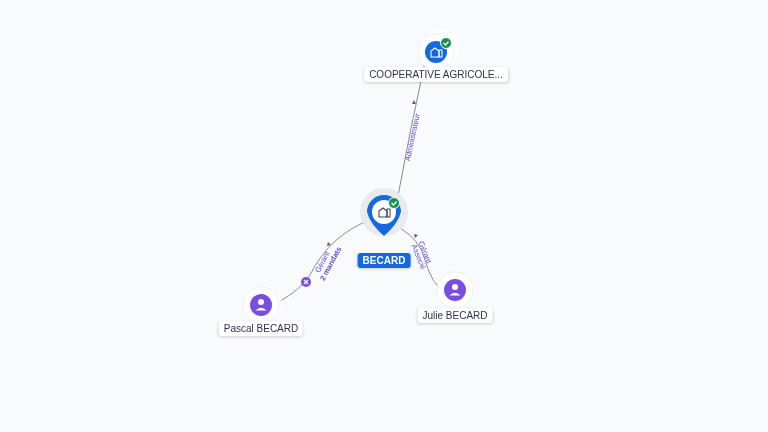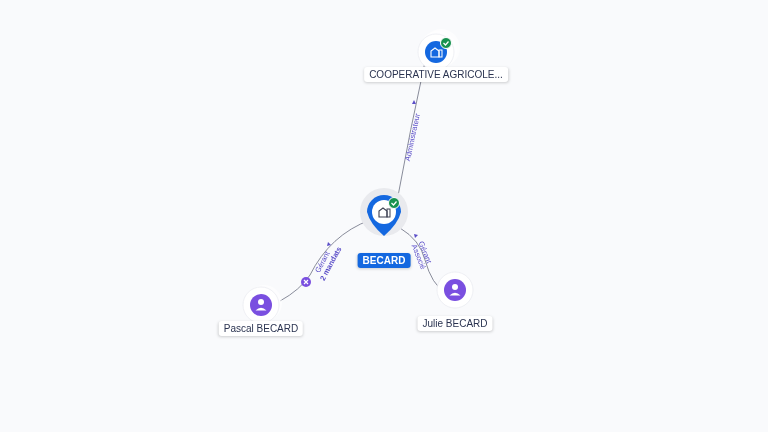--- a/index.html
+++ b/index.html
@@ -77,21 +77,21 @@
     <g>
       <circle cx="455" cy="287" r="3" fill="#fff"></circle>
       <path d="M449.5 295.5 Q455 290 460.5 295.5 Z" fill="#fff"></path>
     </g>
   </g>
 </svg>
 
 <div class="label" style="left:436px; top:67px;">COOPERATIVE AGRICOLE...</div>
 <div class="label main" style="left:384px; top:237px;margin-top:16px;">BECARD</div>
 <div class="label" style="left:261px; top:321px;text-align:right;">Pascal BECARD</div>
-<div class="label" style="left:455px; top:316px;">Julie BECARD</div>
+<div class="label" style="left:455px; top:308px;">Julie BECARD</div>
 
 <div class="edge-text" style="left:403px; top:160px; transform:rotate(-78deg);">Administrateur</div>
 
 <div class="edge-text" style="left:313px; top:270px; transform:rotate(-62deg);">Gérant</div>
 <div class="edge-text" style="left:318px; top:278px; transform:rotate(-62deg); font-weight:bold;">2 mandats</div>
 
 <div class="edge-text" style="left:425px; top:240px; transform:rotate(68deg);">Gérant</div>
 <div class="edge-text" style="left:418px; top:243px; transform:rotate(68deg);">Associé</div>
 
 </body></html>

